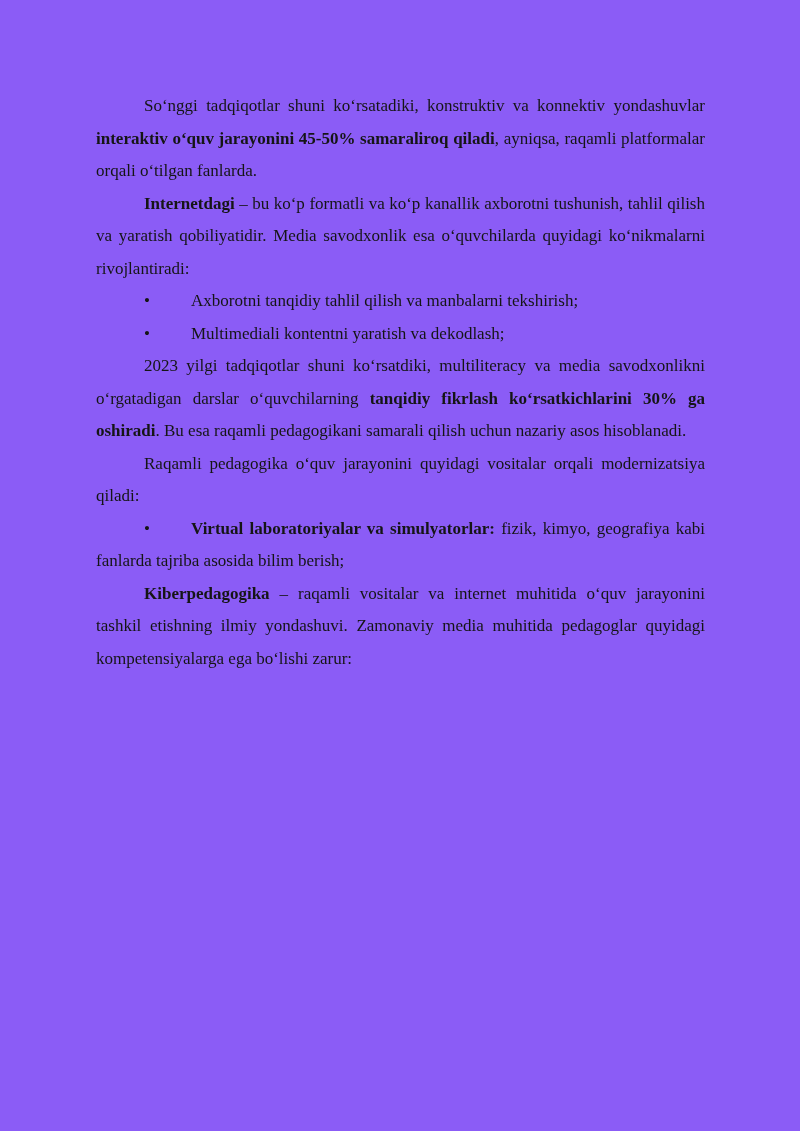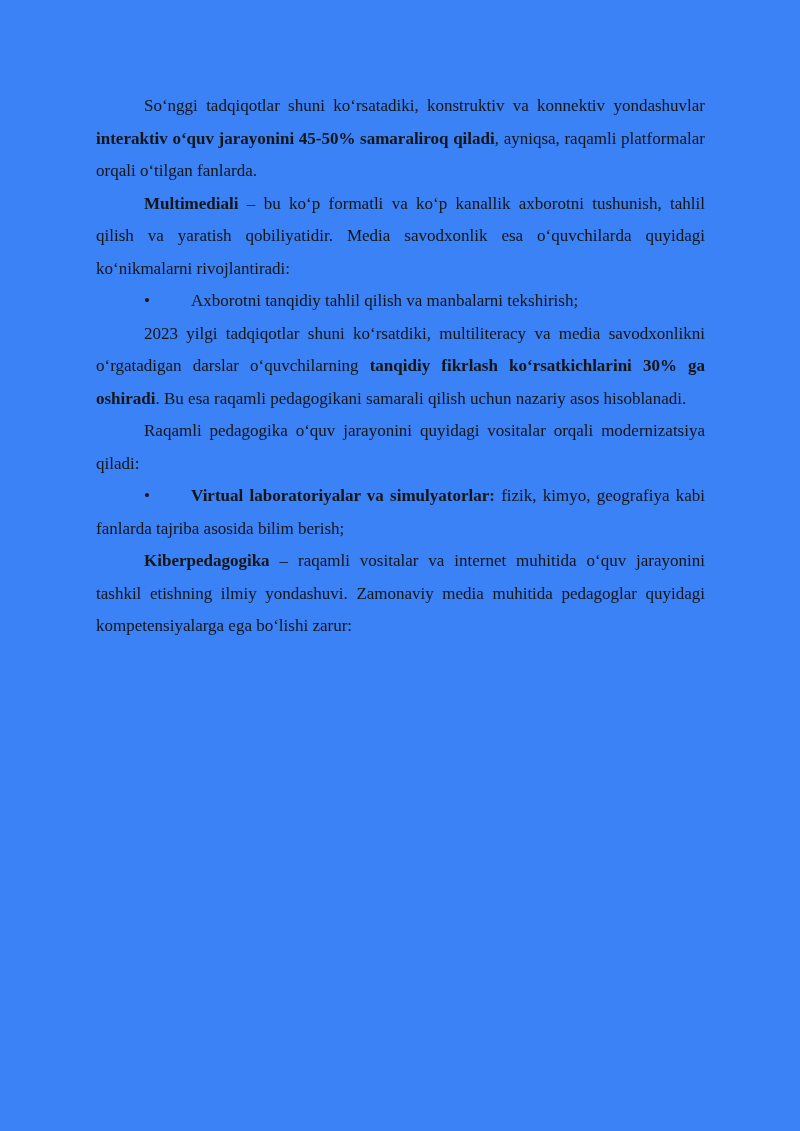--- a/index.html
+++ b/index.html
@@ -34,23 +34,24 @@
     width: 47px;
     text-indent: 0;
   }
   .para .b {
     font-weight: bold;
   }
 </style>
 </head>
 <body>
 
-<div class="page" style="background: #3b82f6;">
+<div class="page" style="background: #8b5cf6;">
   <div class="content" style="color: rgb(21, 21, 21);">
       <p class="para"><span class="r">So‘nggi tadqiqotlar shuni ko‘rsatadiki, konstruktiv va konnektiv yondashuvlar </span><span class="b">interaktiv o‘quv jarayonini 45-50% samaraliroq qiladi</span><span class="r">, ayniqsa, raqamli platformalar orqali o‘tilgan fanlarda.</span></p>
-      <p class="para"><span class="b">Multimediali</span><span class="r"> – bu ko‘p formatli va ko‘p kanallik axborotni tushunish, tahlil qilish va yaratish qobiliyatidir. Media savodxonlik esa o‘quvchilarda quyidagi ko‘nikmalarni rivojlantiradi:</span></p>
+      <p class="para"><span class="b">Internetdagi</span><span class="r"> – bu ko‘p formatli va ko‘p kanallik axborotni tushunish, tahlil qilish va yaratish qobiliyatidir. Media savodxonlik esa o‘quvchilarda quyidagi ko‘nikmalarni rivojlantiradi:</span></p>
       <p class="para"><span class="marker">•</span><span class="r">Axborotni tanqidiy tahlil qilish va manbalarni tekshirish;</span></p>
+      <p class="para"><span class="marker">•</span><span class="r">Multimediali kontentni yaratish va dekodlash;</span></p>
       <p class="para"><span class="r">2023 yilgi tadqiqotlar shuni ko‘rsatdiki, multiliteracy va media savodxonlikni o‘rgatadigan darslar o‘quvchilarning </span><span class="b">tanqidiy fikrlash ko‘rsatkichlarini 30% ga oshiradi</span><span class="r">. Bu esa raqamli pedagogikani samarali qilish uchun nazariy asos hisoblanadi.</span></p>
       <p class="para"><span class="r">Raqamli pedagogika o‘quv jarayonini quyidagi vositalar orqali modernizatsiya qiladi:</span></p>
       <p class="para"><span class="marker">•</span><span class="b">Virtual laboratoriyalar va simulyatorlar:</span><span class="r"> fizik, kimyo, geografiya kabi fanlarda tajriba asosida bilim berish;</span></p>
       <p class="para"><span class="b">Kiberpedagogika</span><span class="r"> – raqamli vositalar va internet muhitida o‘quv jarayonini tashkil etishning ilmiy yondashuvi. Zamonaviy media muhitida pedagoglar quyidagi kompetensiyalarga ega bo‘lishi zarur:</span></p>
     </div>
 </div>
 
 </body></html>

